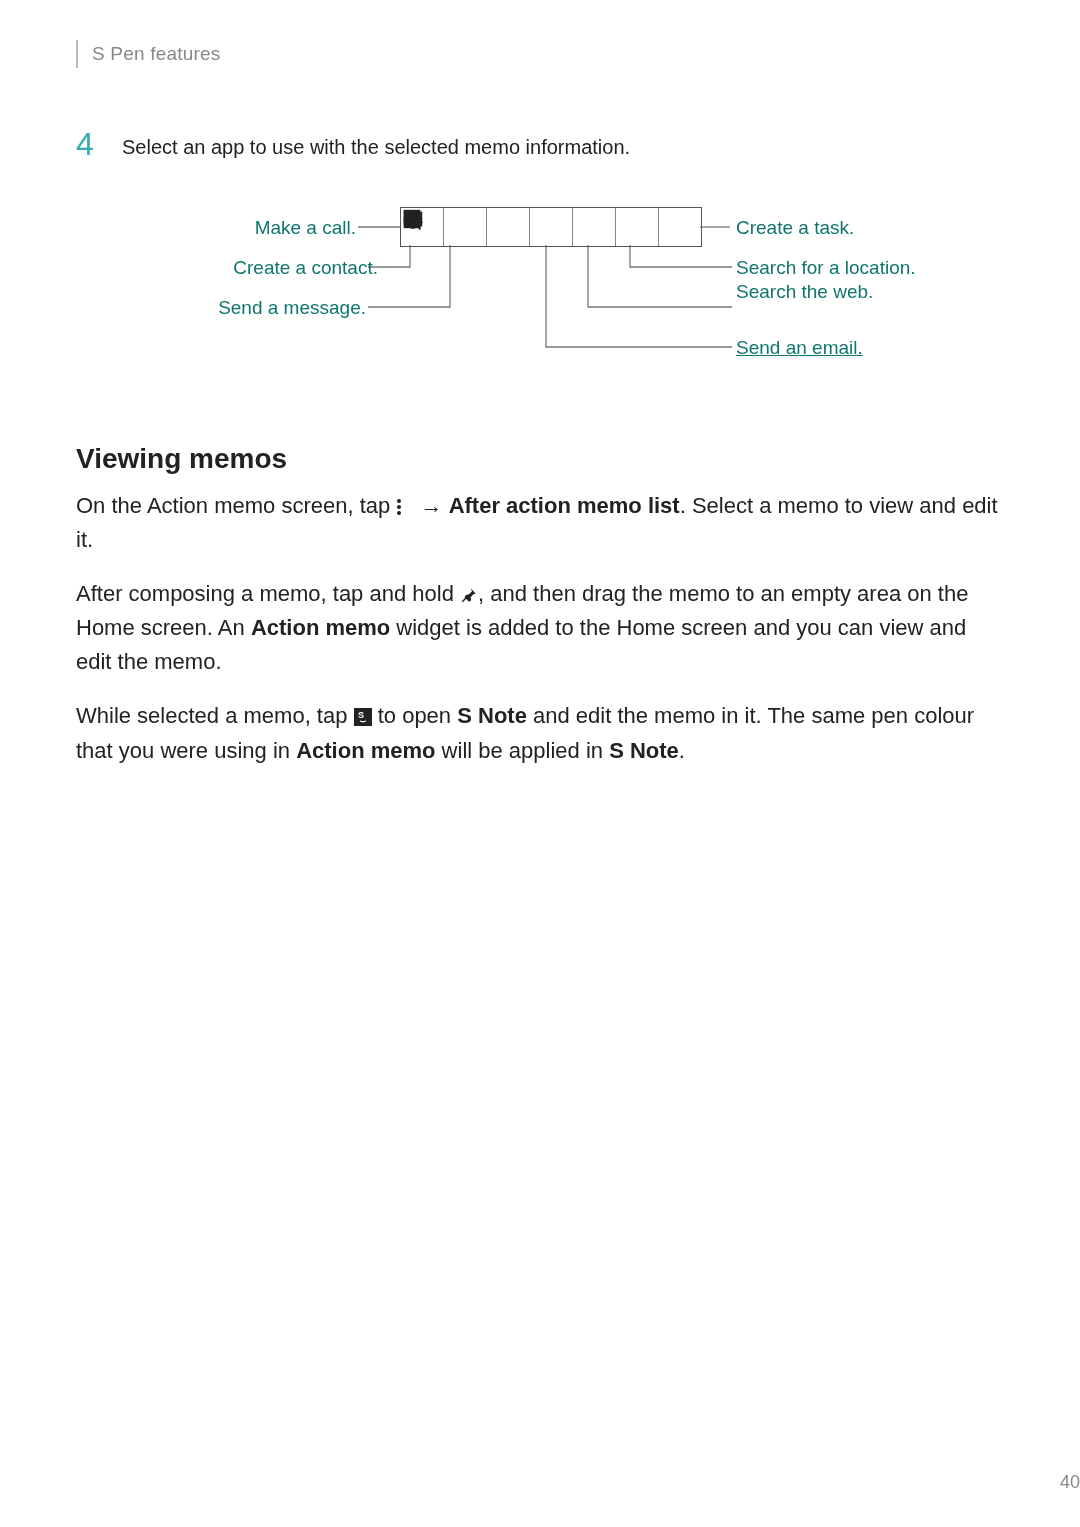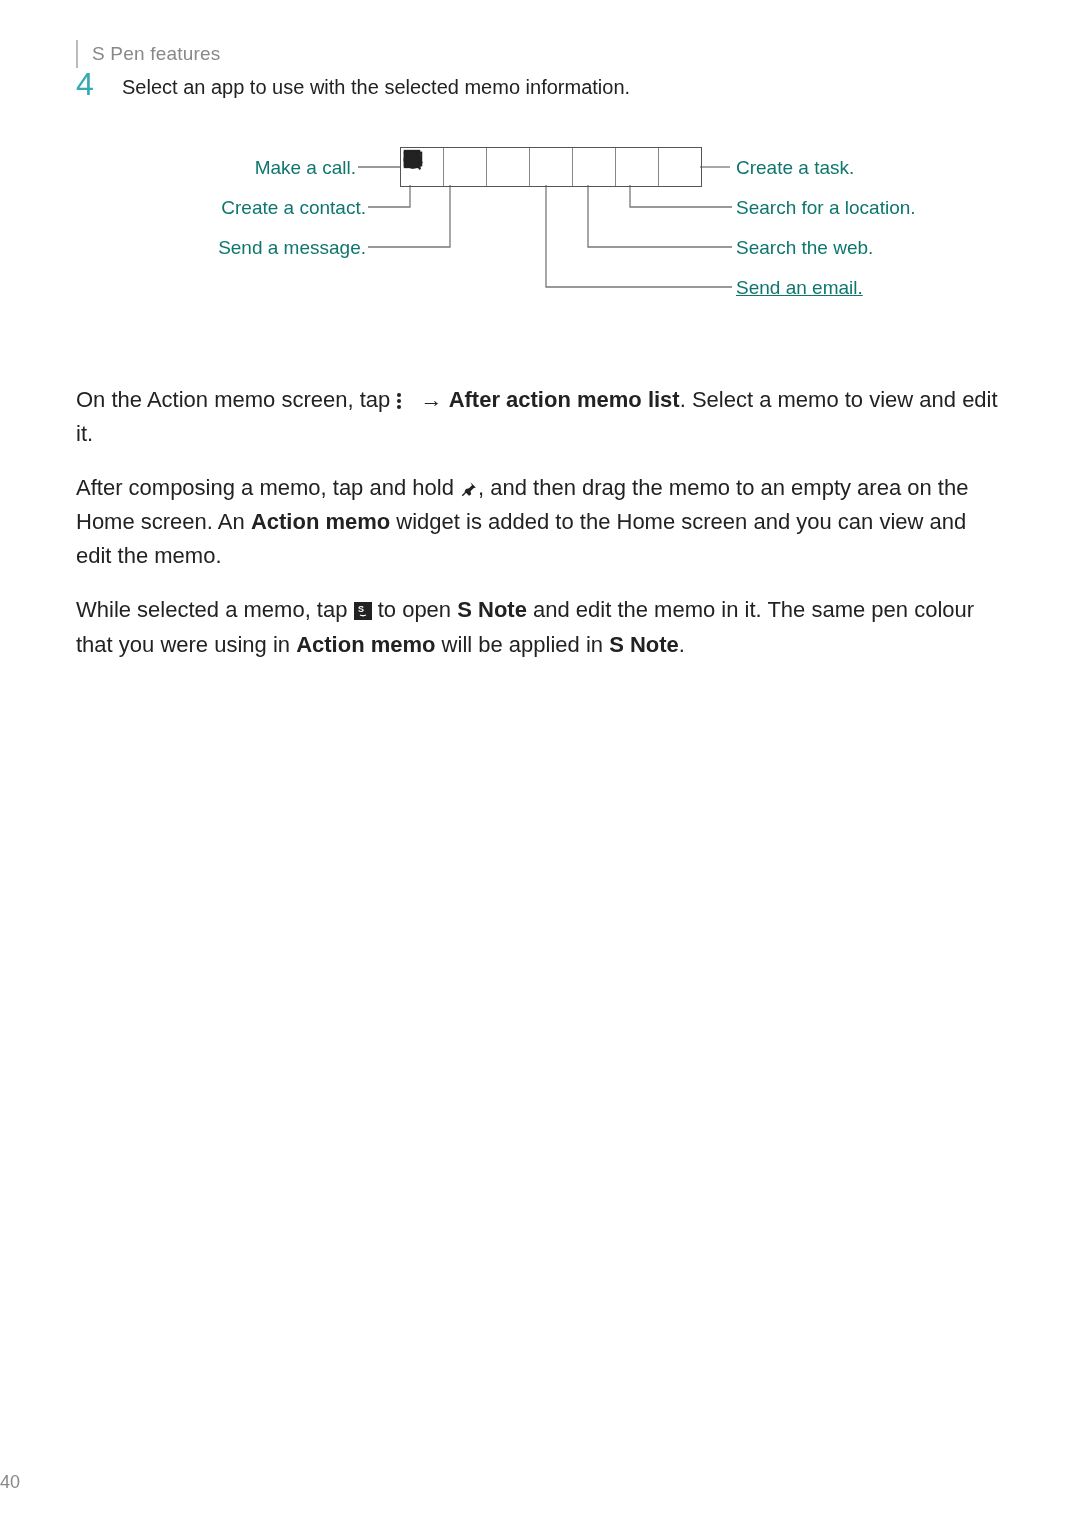--- a/index.html
+++ b/index.html
@@ -16,20 +16,21 @@
   .page {
     padding: 40px 76px 0 76px;
     box-sizing: border-box;
   }
   .header-line {
     display: flex;
     align-items: center;
     color: #888;
     font-size: 19px;
     letter-spacing: 0.2px;
+    margin-bottom: 60px;
   }
   .header-mark {
     width: 2px;
     height: 28px;
     background: #bbb;
     margin-right: 14px;
   }
   .step-block {
     display: flex;
     margin-bottom: 30px;
@@ -100,21 +101,21 @@
     vertical-align: -3px;
     width: 18px;
     height: 18px;
   }
   .inline-icon svg { display: block; }
   .pagenum {
     position: absolute;
     bottom: 34px;
     left: 0;
     width: 100%;
-    text-align: left;
+    text-align: right;
     font-size: 18px;
     color: #888;
   }
 </style>
 </head>
 <body>
 
 <div class="page">
 
   <div class="header-line">
@@ -184,29 +185,30 @@
       </div>
       <div class="icon-cell">
         <svg width="24" height="22" viewBox="0 0 24 24" fill="none" stroke="#222" stroke-width="2">
             <path d="M4 6h12M4 12h12M4 18h7"></path>
             <path d="M15 17l2.5 2.5L22 15" stroke-width="2.2"></path>
           </svg>
       </div>
     </div>
 
     <span class="diag-label left" style="left:0; top:14px; width:196px;">Make a call.</span>
-    <span class="diag-label left" style="left:0; top:54px; width:206px;">Create a contact.</span>
+    <span class="diag-label left" style="left:12px; top:54px; width:206px;">Create a contact.</span>
     <span class="diag-label left" style="left:0; top:94px; width:206px;">Send a message.</span>
 
     <span class="diag-label" style="left:576px; top:14px;">Create a task.</span>
     <span class="diag-label" style="left:576px; top:54px;">Search for a location.</span>
-    <span class="diag-label" style="left:576px; top:94px;">Search the web.</span>
+    <span class="diag-label" style="left:576px; top:78px;">Search the web.</span>
     <span class="diag-label" style="left:576px; top:134px;text-decoration:underline;">Send an email.</span>
   </div>
 
+  <h2 class="section">Viewing memos</h2>
   <p class="body">
     <span>On the Action memo screen, tap </span><span class="inline-icon"><svg width="6" height="18" viewBox="0 0 6 18" fill="#222">
           <circle cx="3" cy="3" r="2"></circle>
           <circle cx="3" cy="9" r="2"></circle>
           <circle cx="3" cy="15" r="2"></circle>
         </svg></span><span> → </span><span class="strong">After action memo list</span><span>. Select a memo to view and edit it.</span>
   </p>
 
   <p class="body">
     <span>After composing a memo, tap and hold </span><span class="inline-icon"><svg width="18" height="18" viewBox="0 0 24 24" fill="#222">

